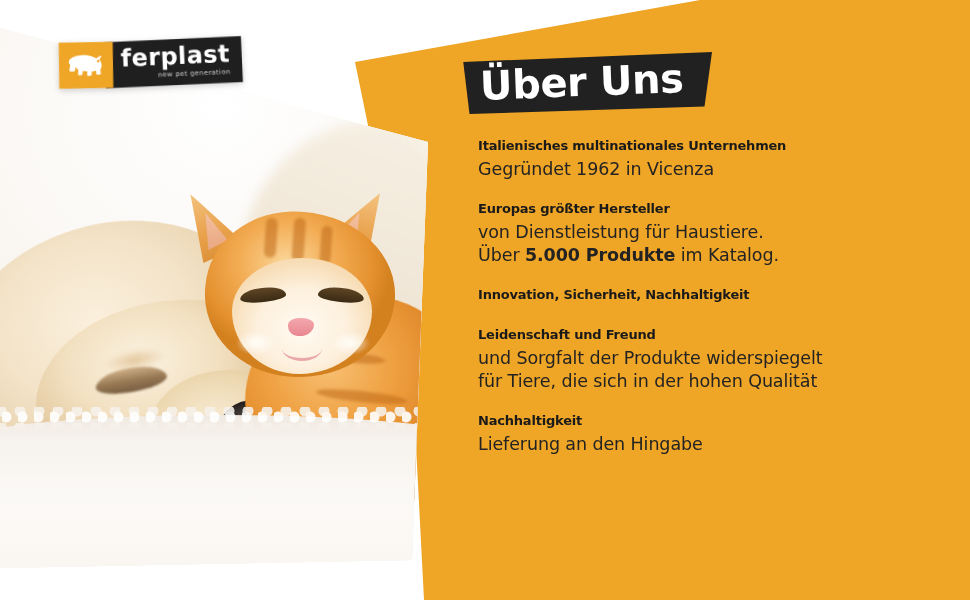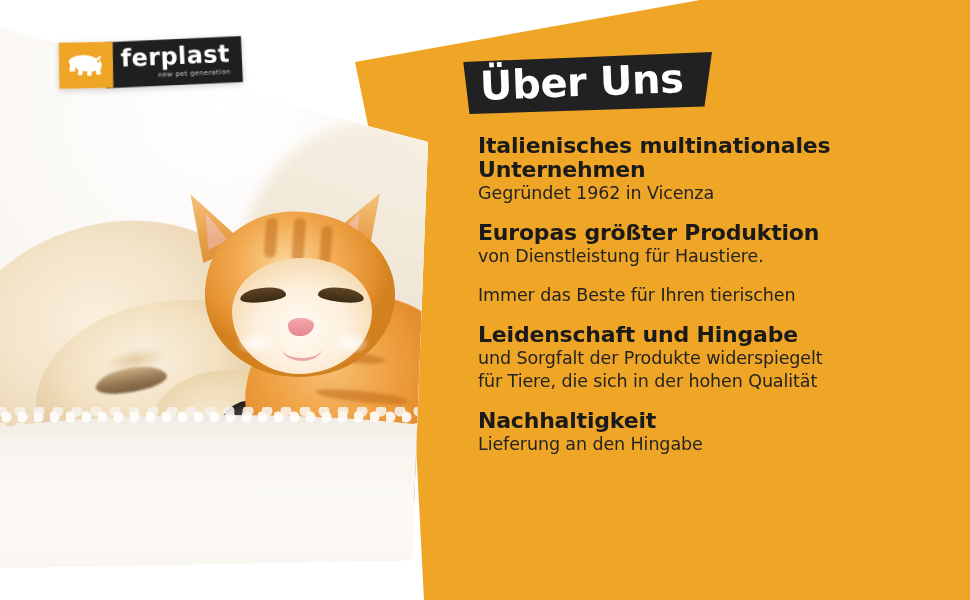--- a/index.html
+++ b/index.html
@@ -250,21 +250,21 @@
   }
 
   
   .content{
     position:absolute;left:478px;top:134px;width:478px;z-index:4;
     color:#1e1e1e;
   }
   .block{margin-bottom:16px;}
   .block:last-child{margin-bottom:0;}
   .b-head{
-    font-size:22px;font-weight:700;line-height:24px;
+    font-size:13px;font-weight:700;line-height:24px;
     letter-spacing:-.2px;color:#1a1a1a;
     font-family:"DejaVu Sans", sans-serif;
   }
   .b-line{
     font-size:17.5px;font-weight:400;line-height:23px;
     color:#232323;letter-spacing:-.1px;
     font-family:"DejaVu Sans", sans-serif;
   }
   .b-line b{font-weight:700;}
 </style>
@@ -333,28 +333,29 @@
 
   <div class="title-ribbon"></div>
   <div class="title-text">Über Uns</div>
 
   <div class="content">
       <div class="block">
         <div class="b-head">Italienisches multinationales Unternehmen</div>
         <div class="b-line">Gegründet 1962 in Vicenza</div>
       </div>
       <div class="block">
-        <div class="b-head">Europas größter Produktion</div>
+        <div class="b-head">Europas größter Hersteller</div>
         <div class="b-line">von Dienstleistung für Haustiere.</div>
-      </div>
-      <div class="block">
-        <div class="b-line">Immer das Beste für Ihren tierischen</div>
-      </div>
-      <div class="block">
-        <div class="b-head">Leidenschaft und Hingabe</div>
+        <div class="b-line">Über <b>5.000 Produkte</b> im Katalog.</div>
+      </div>
+      <div class="block">
+        <div class="b-head">Innovation, Sicherheit, Nachhaltigkeit</div>
+      </div>
+      <div class="block">
+        <div class="b-head">Leidenschaft und Freund</div>
         <div class="b-line">und Sorgfalt der Produkte widerspiegelt</div>
         <div class="b-line">für Tiere, die sich in der hohen Qualität</div>
       </div>
       <div class="block">
         <div class="b-head">Nachhaltigkeit</div>
         <div class="b-line">Lieferung an den Hingabe</div>
       </div>
     </div>
 
 </div>

